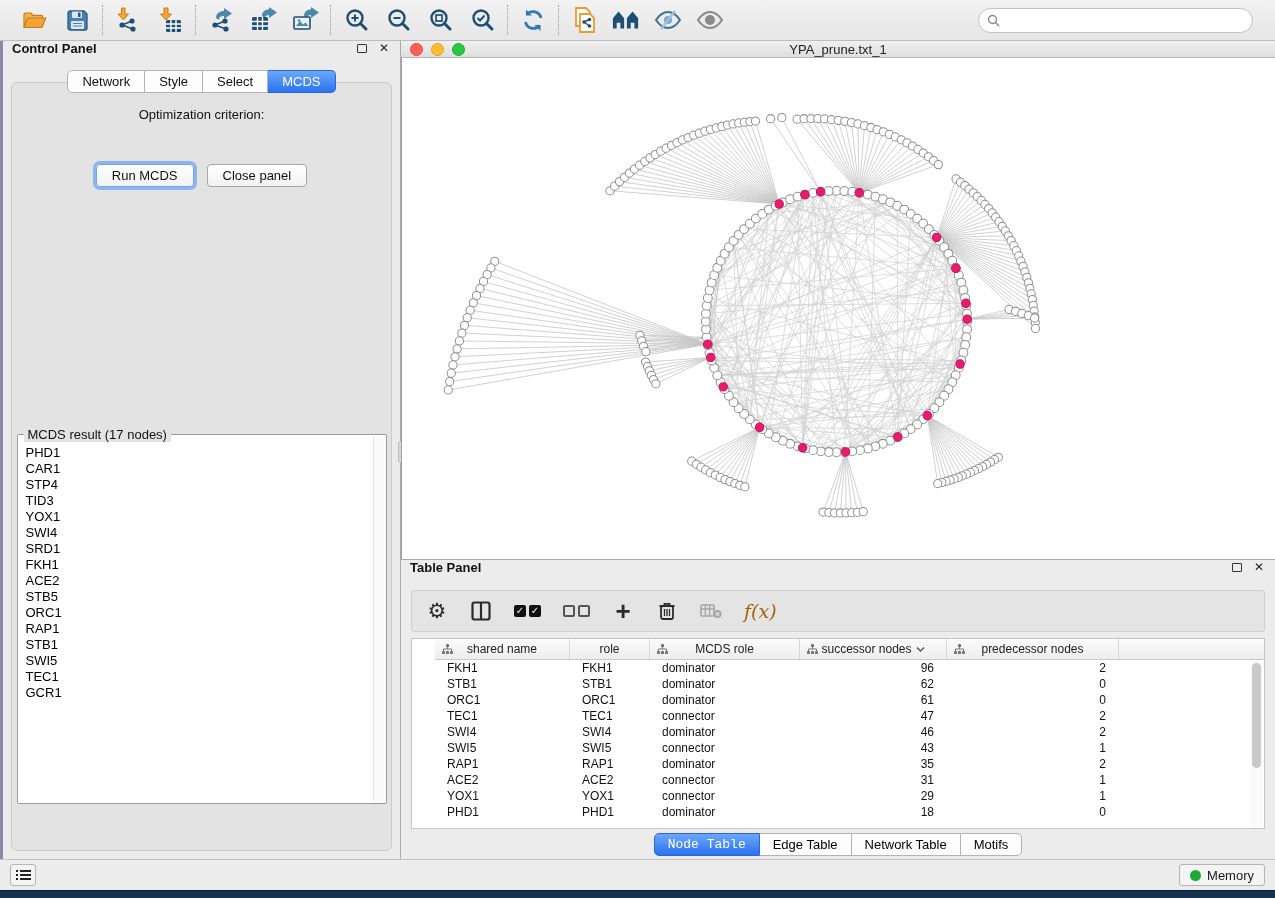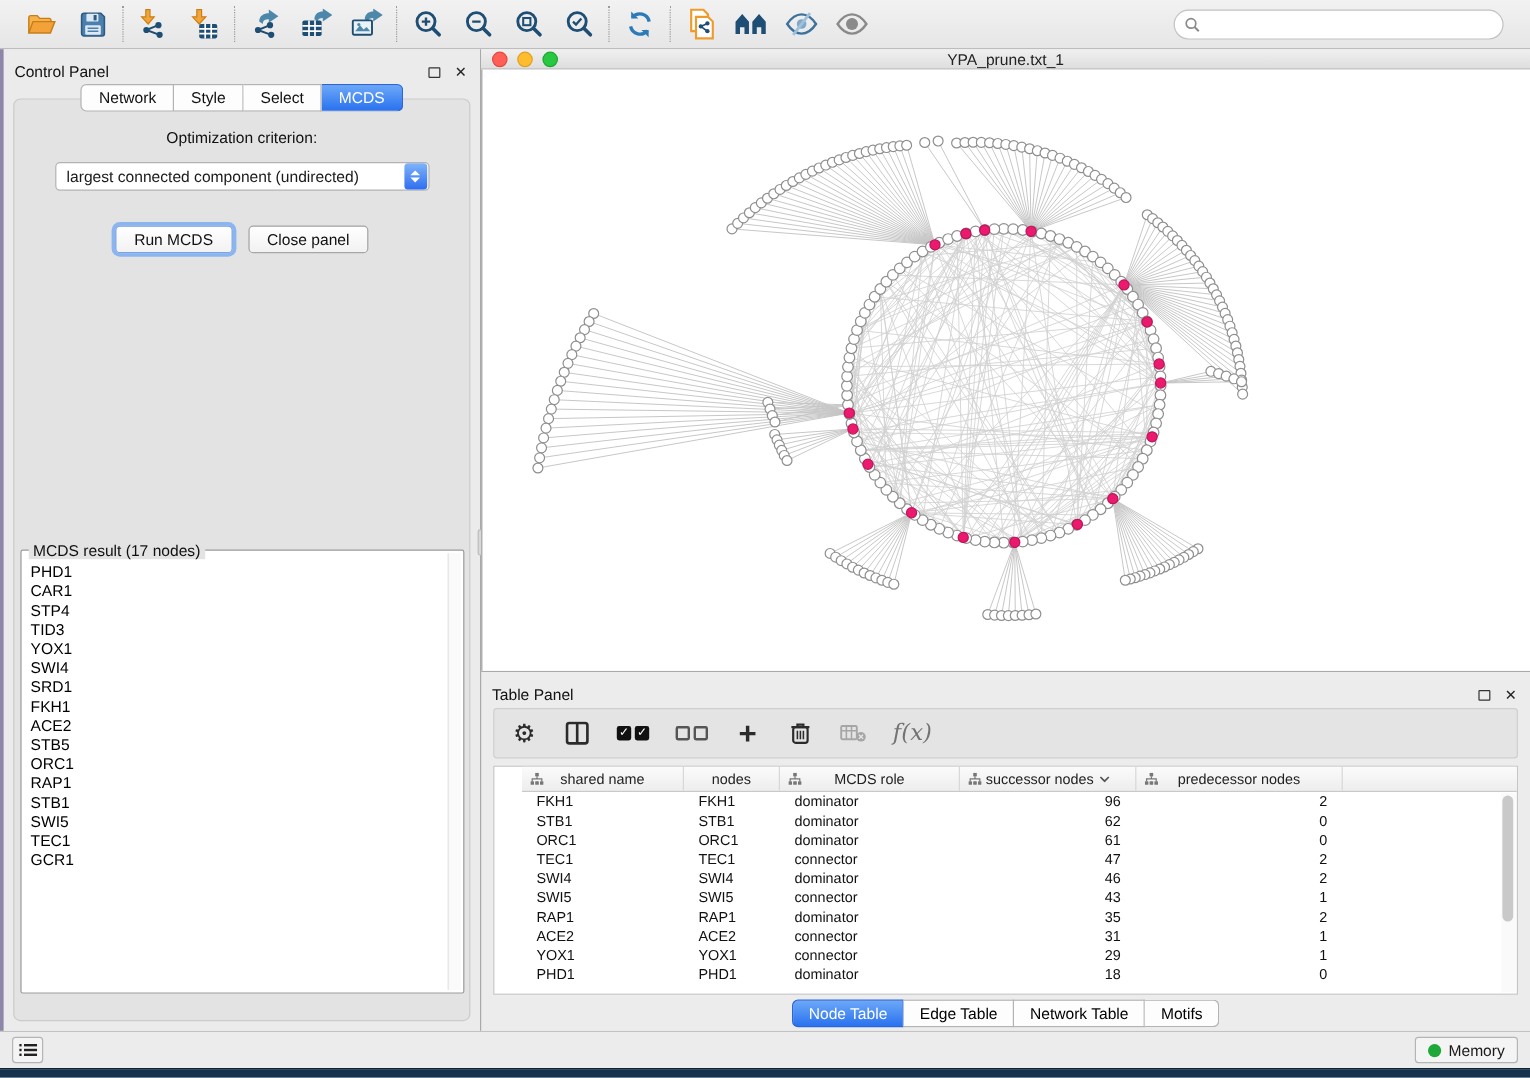--- a/index.html
+++ b/index.html
@@ -20,21 +20,21 @@
   .searchbox { width:275px; height:25px; background:#fff; border:1px solid #c2c2c2; border-radius:13px;
                display:flex; align-items:center; padding:0 8px; gap:5px; margin-right:12px; }
   .searchbox input { border:none; outline:none; flex:1; font-size:12px; font-family:inherit; background:transparent; }
 
   
   .main { flex:1; display:flex; min-height:0; position:relative; }
 
   
   .cpanel { width:401px; flex:0 0 401px; background:#ebebeb; border-right:1px solid #a9a9a9;
             display:flex; flex-direction:column; position:relative; border-left:3px solid #8d86a8; }
-  .panel-titlebar { height:26px; display:flex; align-items:flex-end; padding:0 9px; font-size:13px; color:#111; }
+  .panel-titlebar { height:26px; display:flex; align-items:flex-start; padding:0 9px; font-size:13px; color:#111;font-weight:bold; }
   .panel-titlebar .ttl { flex:1; }
   .mini-btn { width:14px; height:14px; margin-left:8px; display:flex; align-items:center; justify-content:center;
               font-size:12px; color:#222; cursor:pointer; line-height:1; }
   .float-glyph { width:10px; height:9px; border:1.5px solid #333; border-radius:1px; }
   .cp-tabs { display:flex; justify-content:center; padding:3px 0 0 0; }
   .cp-tab { background:#fdfdfd; border:1px solid #b3b3b3; border-left-width:0; padding:3px 14px; font-size:13px;
             color:#111; cursor:pointer; }
   .cp-tab:first-child { border-left-width:1px; border-radius:5px 0 0 5px; }
   .cp-tab:last-child { border-radius:0 5px 5px 0; }
   .cp-tab.sel { background:linear-gradient(#6ca8f8,#2a72ef); border-color:#2a66d8; color:#fff; }
@@ -77,21 +77,21 @@
   .net-title { position:absolute; left:0; right:0; text-align:center; font-size:13px; color:#222; }
   .net-canvas { flex:1; background:#fff; position:relative; border-left:1px solid #9f9f9f; }
   .net-canvas svg { display:block; }
 
   
   .tpanel { flex:1; background:#ececec; display:flex; flex-direction:column; min-height:0; }
   .tp-toolbar { height:42px; margin:4px 10px 0 10px; background:#e4e4e4; border:1px solid #cfcfcf; border-radius:3px;
                 display:flex; align-items:center; gap:22px; padding:0 14px; }
   .tp-icon { display:flex; align-items:center; justify-content:center; min-width:22px; height:26px; cursor:pointer;
              color:#2b2b2b; font-size:19px; }
-  .tp-icon.disabled { color:#737373; cursor:default; }
+  .tp-icon.disabled { color:#a16207; cursor:default; }
   .gear-glyph { font-family:"DejaVu Sans",sans-serif; font-size:21px; line-height:1; }
   .chkpair { display:flex; gap:3px; }
   .chk { width:12px; height:12px; border-radius:2px; }
   .chk.on { background:#111; color:#fff; font-size:10px; line-height:12px; text-align:center; font-weight:bold; }
   .chk.off { border:2px solid #555; background:transparent; }
   .plus-glyph { font-size:26px; font-weight:bold; line-height:1; }
   .fx-glyph { font-family:"DejaVu Serif",serif; font-style:italic; font-size:19px; }
 
   .tbl-wrap { flex:1; margin:6px 10px 0 10px; background:#fff; border:1px solid #c6c6c6; display:flex;
               flex-direction:column; min-height:0; position:relative;padding-left:23px; }
@@ -102,21 +102,21 @@
   .th .colicon { position:absolute; left:7px; top:5px; }
   .tbl-body { flex:1; overflow:hidden; }
   .tr { display:flex; height:16px; align-items:center; }
   .td { font-size:12px; color:#111; padding:0 13px 0 12px; white-space:nowrap; overflow:hidden; }
   .td.num { text-align:right; }
   .tbl-vscroll { position:absolute; top:22px; right:1px; width:12px; bottom:1px; background:#fafafa; }
   .tbl-vscroll .thumb { position:absolute; top:2px; left:1px; width:9px; height:105px; background:#c9c9c9; border-radius:5px; }
 
   .tp-tabs { height:30px; flex:0 0 30px; display:flex; align-items:center; justify-content:center; }
   .tp-tab { background:#fdfdfd; border:1px solid #b3b3b3; border-left-width:0; padding:3px 13px; font-size:13px; cursor:pointer; }
-  .tp-tab:first-child { border-left-width:1px; border-radius:5px 0 0 5px; }
+  .tp-tab:first-child { border-left-width:1px; border-radius:5px 0 0 5px;font-family:Liberation Mono, monospace; }
   .tp-tab:last-child { border-radius:0 5px 5px 0; }
   .tp-tab.sel { background:linear-gradient(#6ca8f8,#2a72ef); border-color:#2a66d8; color:#fff; }
 
   
   .statusbar { height:31px; flex:0 0 31px; background:#ececec; border-top:1px solid #c2c2c2;
                display:flex; align-items:center; padding:0 10px;justify-content:space-between; }
   .sb-left-btn { width:26px; height:22px; border:1px solid #b5b5b5; background:#f4f4f4; border-radius:3px;
                  display:flex; align-items:center; justify-content:center; cursor:pointer; }
   .memory-btn { margin-left:auto; height:22px; border:1px solid #b5b5b5; background:#f4f4f4; border-radius:3px;
                 display:flex; align-items:center; gap:6px; padding:0 10px; font-size:13px; cursor:pointer; }
@@ -293,27 +293,20 @@
           </span>
       </div>
       <div class="cp-tabs" id="cp-tabs">
           <button class="cp-tab">Network</button>
           <button class="cp-tab">Style</button>
           <button class="cp-tab">Select</button>
           <button class="cp-tab sel">MCDS</button>
         </div>
       <div class="cp-body">
         <div class="opt-label">Optimization criterion:</div>
-        <div class="dropdown">
-          <span class="val">largest connected component (undirected)</span>
-          <span class="dd-stepper">
-              <i class="dd-up"></i>
-              <i class="dd-down"></i>
-            </span>
-        </div>
         <div class="cp-buttons">
           <button class="btn focused">Run MCDS</button>
           <button class="btn">Close panel</button>
         </div>
         <div class="result-group">
           <span class="result-legend">MCDS result (17 nodes)</span>
           <div class="result-list" id="result-list">
               <div>PHD1</div>
               <div>CAR1</div>
               <div>STP4</div>
@@ -1087,21 +1080,21 @@
                   <g fill="#777">
                     <rect x="4" y="0" width="3" height="3" rx=".5"></rect>
                     <rect x="0" y="7" width="3" height="3" rx=".5"></rect>
                     <rect x="4" y="7" width="3" height="3" rx=".5"></rect>
                     <rect x="8" y="7" width="3" height="3" rx=".5"></rect>
                   </g>
                 </svg>
                 <span>shared name</span>
               </div>
               <div class="th" style="width: 80px; flex: 0 0 80px;">
-                <span>nodes</span>
+                <span>role</span>
               </div>
               <div class="th" style="width: 150px; flex: 0 0 150px;">
                 <svg class="colicon" width="11" height="11" viewBox="0 0 11 11">
                   <path d="M5.5 3v2M1.5 7V5h8v2" stroke="#777" fill="none"></path>
                   <g fill="#777">
                     <rect x="4" y="0" width="3" height="3" rx=".5"></rect>
                     <rect x="0" y="7" width="3" height="3" rx=".5"></rect>
                     <rect x="4" y="7" width="3" height="3" rx=".5"></rect>
                     <rect x="8" y="7" width="3" height="3" rx=".5"></rect>
                   </g>

